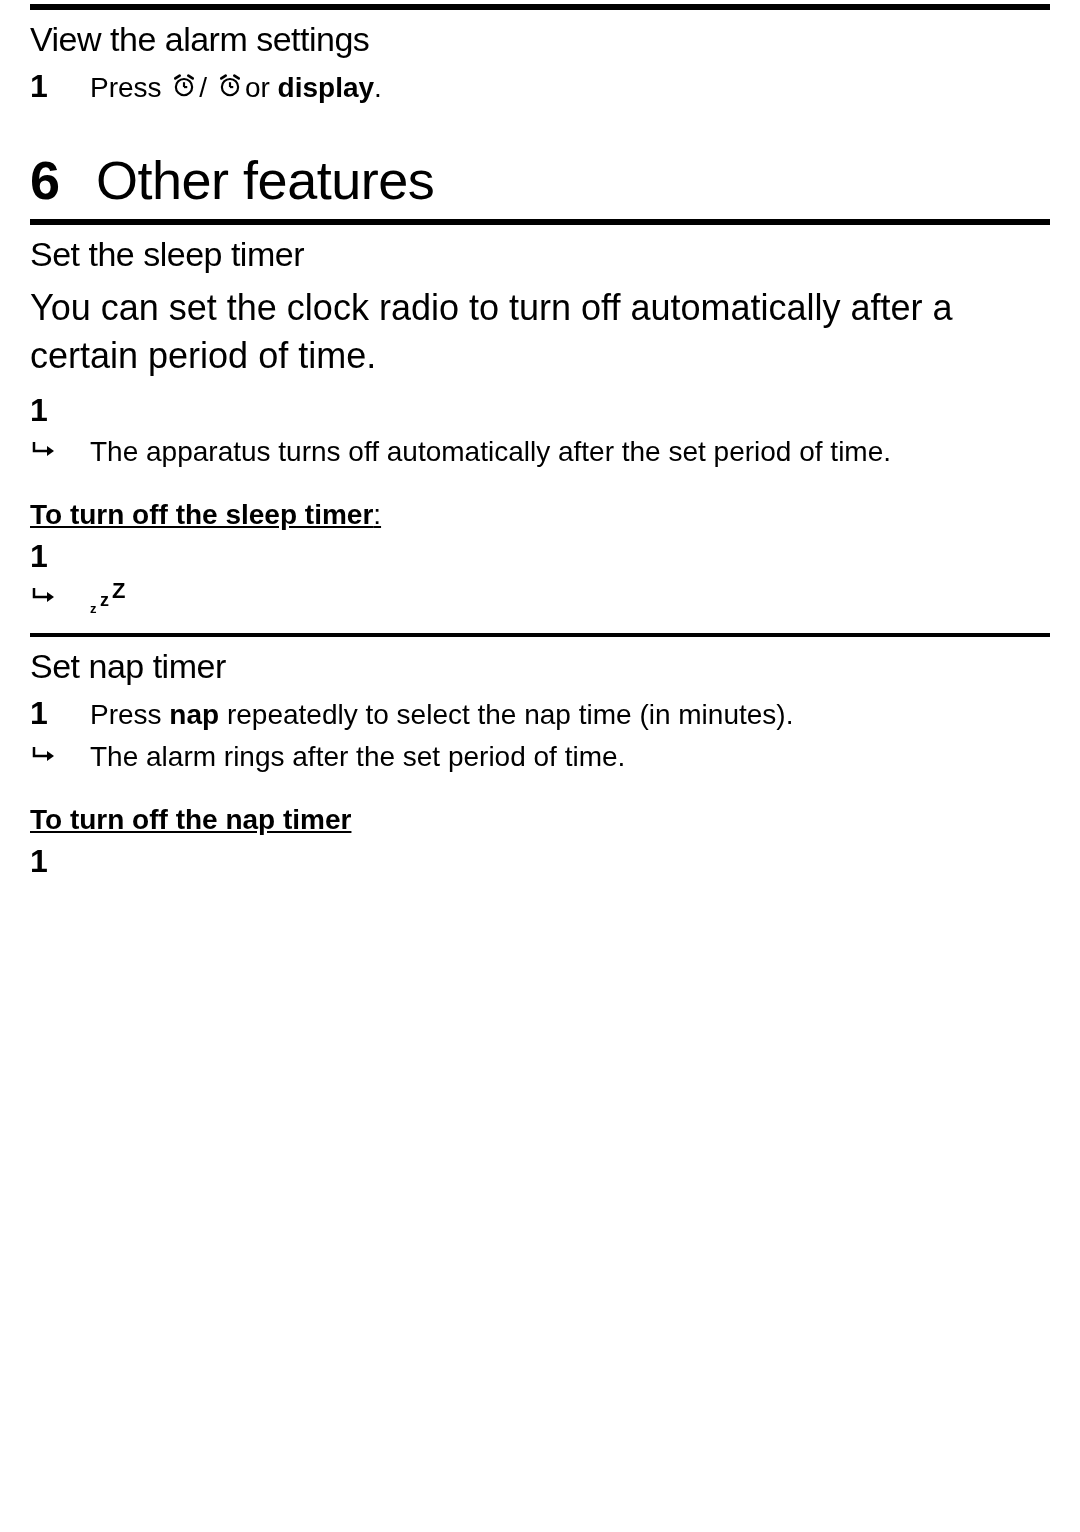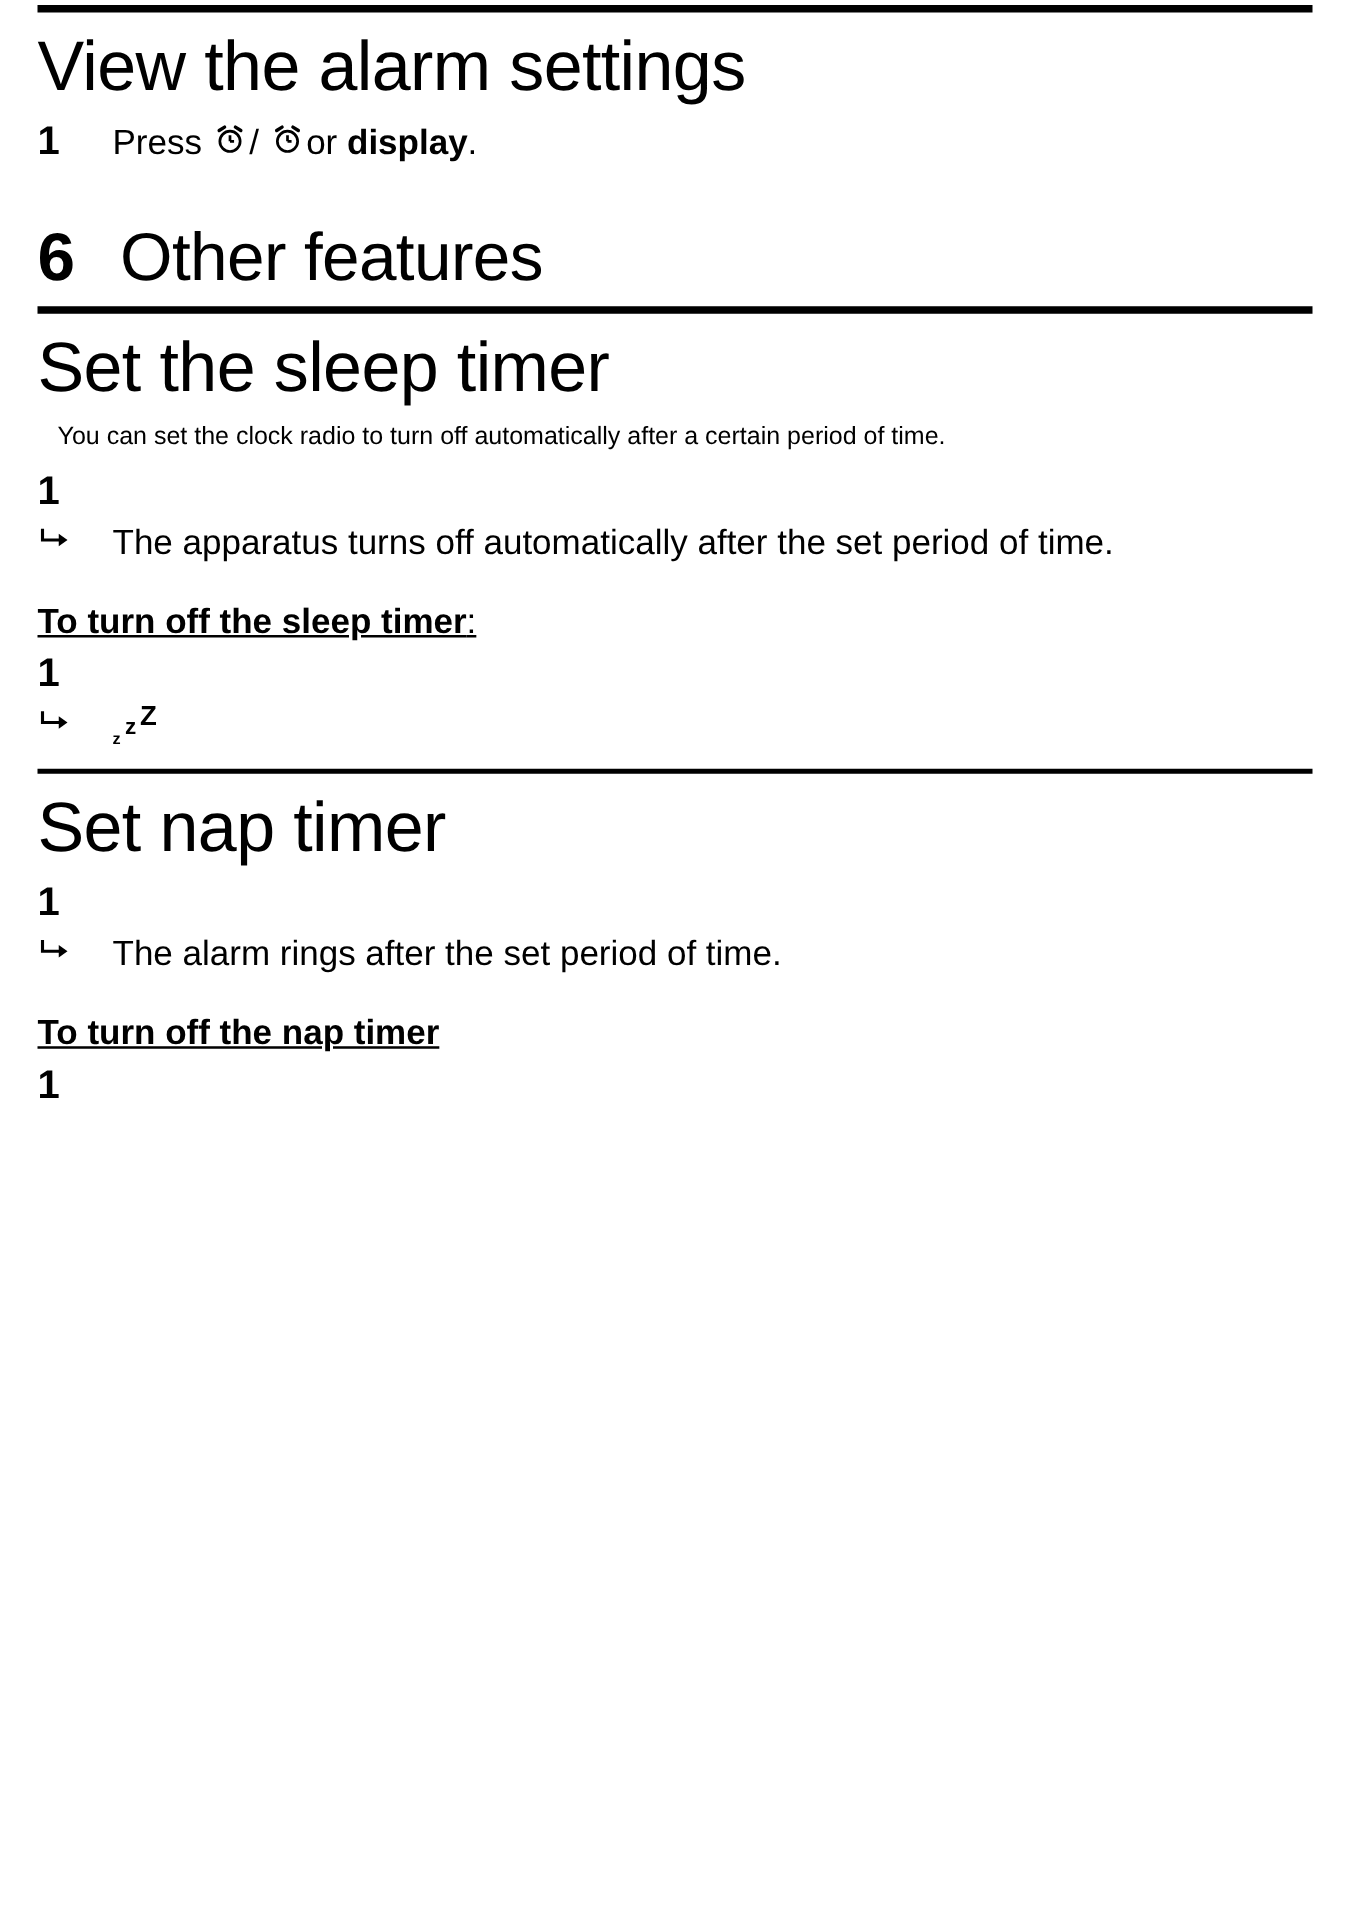--- a/index.html
+++ b/index.html
@@ -16,21 +16,21 @@
     }
     .rule-thick {
       border-top: 6px solid #000;
       margin: 4px 0 10px 0;
     }
     .rule-medium {
       border-top: 4px solid #000;
       margin: 16px 0 10px 0;
     }
     .h2 {
-      font-size: 56px;
+      font-size: 34px;
       font-weight: 400;
       margin: 6px 0 8px 0;
       letter-spacing: -0.5px;
     }
     .h1-row {
       display: flex;
       align-items: baseline;
       gap: 36px;
       margin: 40px 0 8px 0;
     }
@@ -38,23 +38,23 @@
       font-size: 54px;
       font-weight: 700;
     }
     .h1-title {
       font-size: 54px;
       font-weight: 400;
       letter-spacing: -0.5px;
       text-align: center;
     }
     .body-text {
-      font-size: 20px;
+      font-size: 36px;
       line-height: 1.35;
-      margin: 10px 16px;
+      margin: 10px 0;
     }
     .sub-heading {
       font-size: 28px;
       font-weight: 700;
       margin: 28px 0 6px 0;
       text-decoration: underline;
     }
     .step-row, .result-row {
       display: flex;
       align-items: flex-start;
@@ -195,20 +195,23 @@
       <span class="z3">Z</span>
     </span>
   </div>
 </div>
 
 <div class="rule-medium"></div>
 <div class="h2">Set nap timer</div>
 
 <div class="step-row">
   <div class="step-num">1</div>
+  <div class="step-text">
+    <span>Press </span><span class="bold">nap</span><span> repeatedly to select the nap time (in minutes).</span>
+  </div>
 </div>
 
 <div class="result-row">
   <div class="result-marker">
     <svg width="28" height="20" viewBox="0 0 28 20">
       <path d="M4 3 L4 12 L20 12" fill="none" stroke="#000" stroke-width="2.5"></path>
       <path d="M17 7 L24 12 L17 17 Z" fill="#000"></path>
     </svg>
   </div>
   <div class="result-text">The alarm rings after the set period of time.</div>

